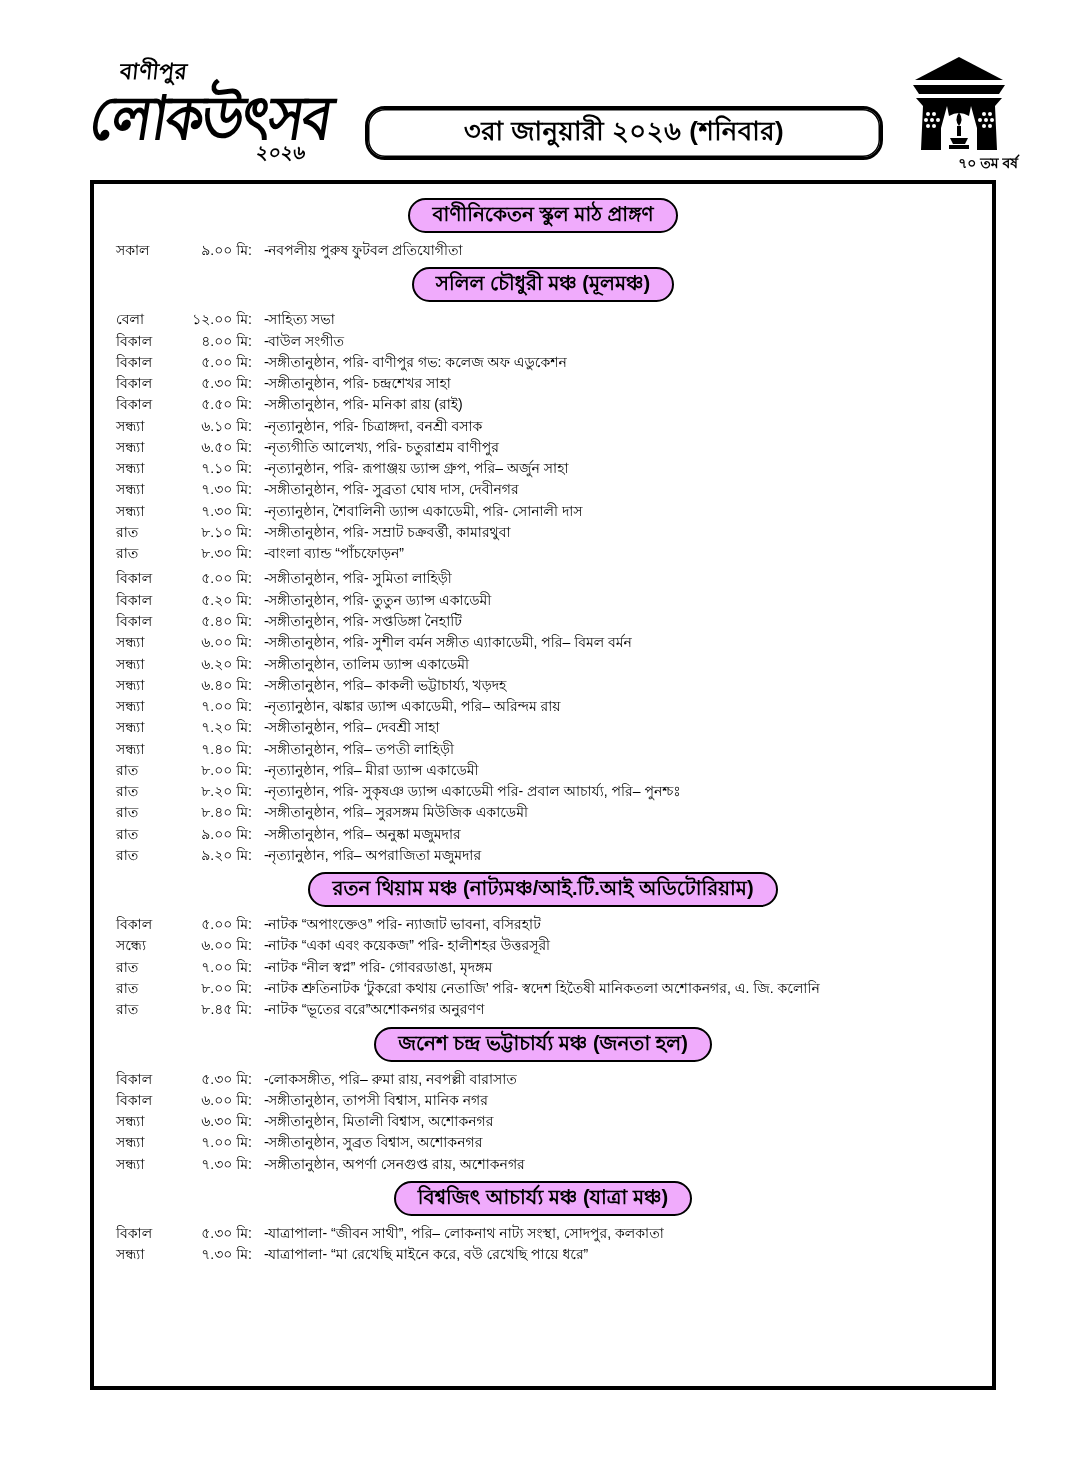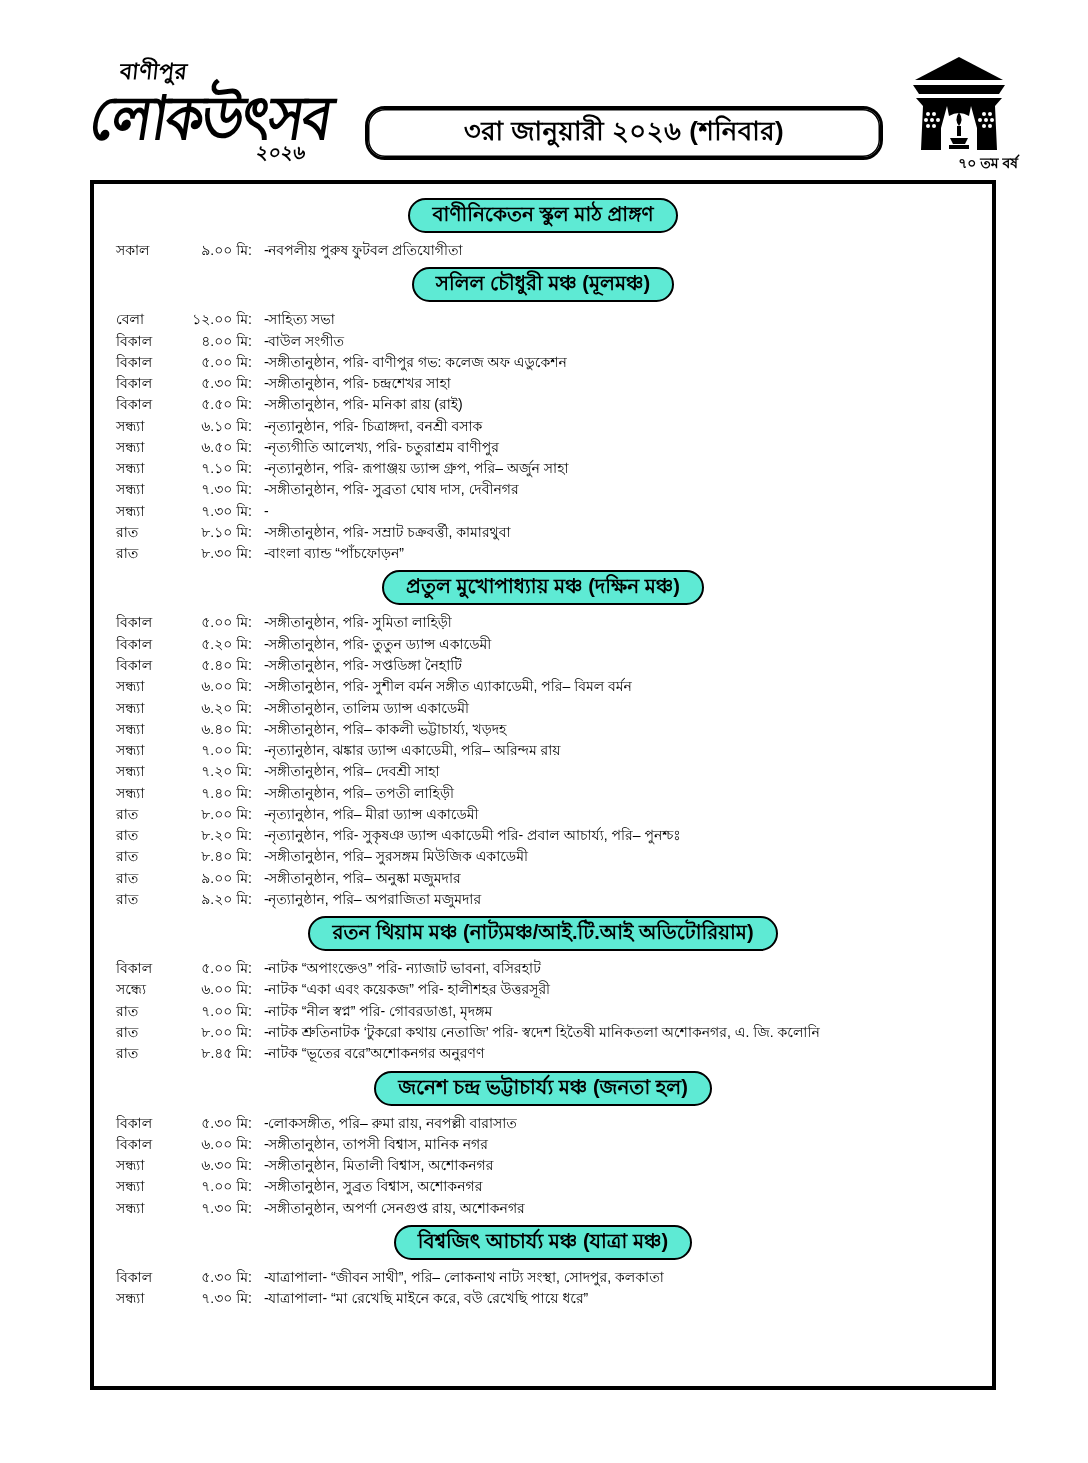--- a/index.html
+++ b/index.html
@@ -125,21 +125,21 @@
     justify-content: center;
     margin: 6px 0 7px 0;
   }
   .venue-pill {
     border: 2.5px solid #000;
     border-radius: 20px;
     padding: 2px 22px 4px 22px;
     font-size: 20px;
     font-weight: bold;
     white-space: nowrap;
-    background: #5eead4;
+    background: #f0abfc;
     line-height: 1.25;
   }
 
   
   .events { margin: 0 0 4px 0; }
   .event {
     display: flex;
     align-items: baseline;
     font-size: 14px;
     line-height: 1.52;
@@ -295,39 +295,37 @@
             <div class="event">
               <span class="ev-period">সন্ধ্যা</span>
               <span class="ev-time">৭.৩০ মি:</span>
               <span class="ev-dash">-</span>
               <span class="ev-desc">সঙ্গীতানুষ্ঠান, পরি- সুব্রতা ঘোষ দাস, দেবীনগর</span>
             </div>
             <div class="event">
               <span class="ev-period">সন্ধ্যা</span>
               <span class="ev-time">৭.৩০ মি:</span>
               <span class="ev-dash">-</span>
+              <span class="ev-desc">নৃত্যানুষ্ঠান, শৈবালিনী ড্যান্স একাডেমী, পরি- সোনালী দাস</span>
             </div>
             <div class="event">
               <span class="ev-period">রাত</span>
               <span class="ev-time">৮.১০ মি:</span>
               <span class="ev-dash">-</span>
               <span class="ev-desc">সঙ্গীতানুষ্ঠান, পরি- সম্রাট চক্রবর্ত্তী, কামারথুবা</span>
             </div>
             <div class="event">
               <span class="ev-period">রাত</span>
               <span class="ev-time">৮.৩০ মি:</span>
               <span class="ev-dash">-</span>
               <span class="ev-desc">বাংলা ব্যান্ড “পাঁচফোড়ন”</span>
             </div>
           </div>
         </div>
         <div class="venue-block">
-          <div class="venue-row">
-            <div class="venue-pill">প্রতুল মুখোপাধ্যায় মঞ্চ (দক্ষিন মঞ্চ)</div>
-          </div>
           <div class="events">
             <div class="event">
               <span class="ev-period">বিকাল</span>
               <span class="ev-time">৫.০০ মি:</span>
               <span class="ev-dash">-</span>
               <span class="ev-desc">সঙ্গীতানুষ্ঠান, পরি- সুমিতা লাহিড়ী</span>
             </div>
             <div class="event">
               <span class="ev-period">বিকাল</span>
               <span class="ev-time">৫.২০ মি:</span>

